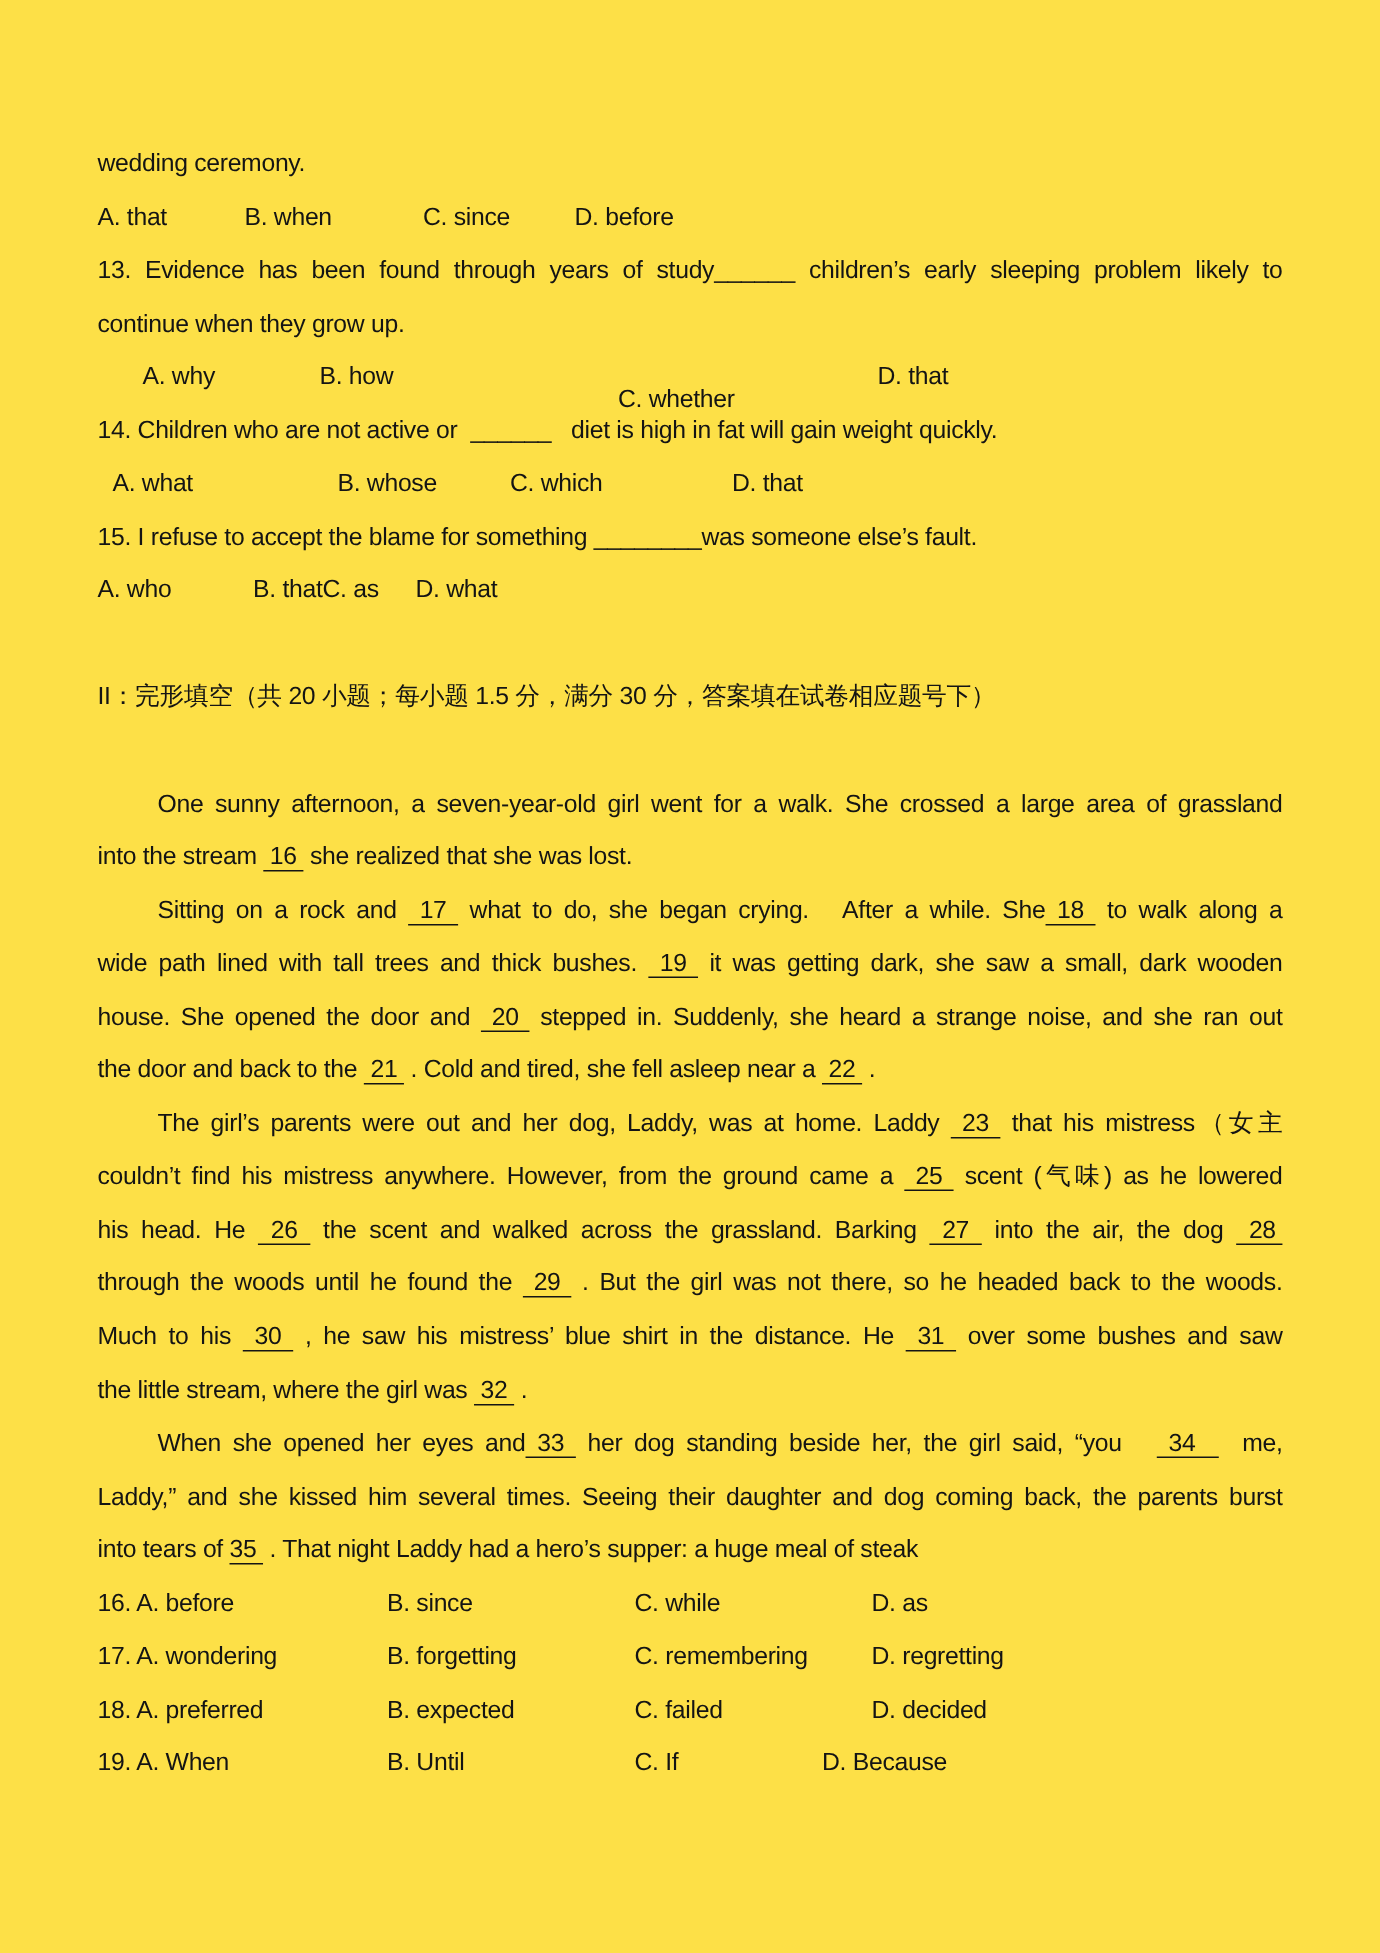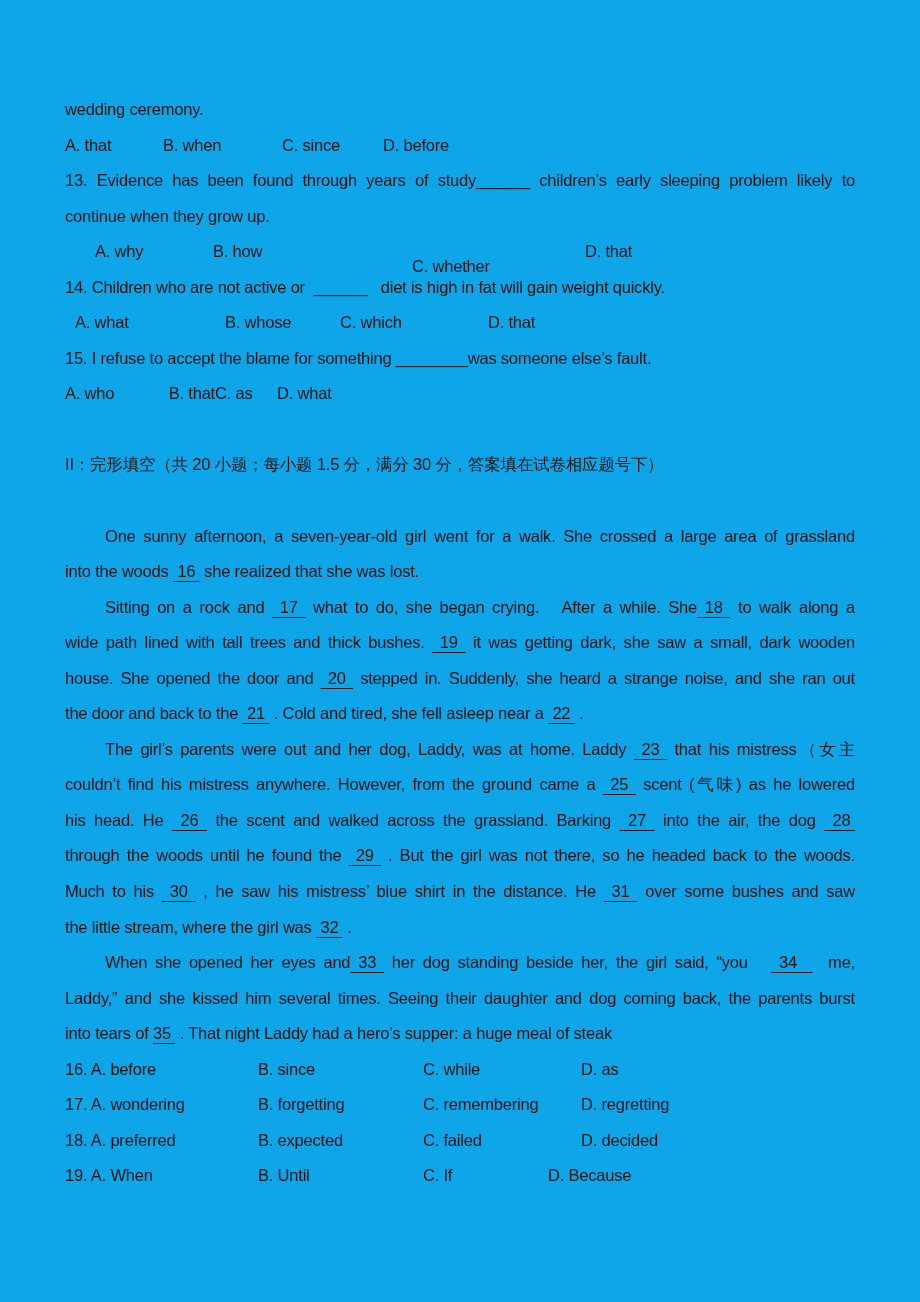--- a/index.html
+++ b/index.html
@@ -4,21 +4,21 @@
 <style>
   html, body {
     margin: 0;
     padding: 0;
     background: #ffffff;
   }
   .page {
     position: relative;
     width: 920px;
     height: 1302px;
-    background: #0ea5e9;
+    background: #fde047;
     overflow: hidden;
     font-family: "Liberation Sans", "DejaVu Sans", sans-serif;
     font-size: 16.5px;
     letter-spacing: -0.2px;
     color: #141414;
   }
   .doc {
     padding: 92px 65px 0 65px;
     width: 790px;
   }
@@ -100,21 +100,21 @@
       <div class="line opts opts-15">
         <span class="opt">A. who</span>
         <span class="opt">B. that</span>
         <span class="opt">C. as</span>
         <span class="opt">D. what</span>
       </div>
       <div class="line sp"></div>
       <div class="line pl"><span class="run">II：完形填空（共 20 小题；每小题 1.5 分，满分 30 分，答案填在试卷相应题号下）</span></div>
       <div class="line sp"></div>
       <div class="line p ind"><span class="run">One sunny afternoon, a seven-year-old girl went for a walk. She crossed a large area of grassland</span></div>
-      <div class="line pl"><span class="run">into the woods </span><span class="run blank">&nbsp;16&nbsp;</span><span class="run"> she realized that she was lost.</span></div>
+      <div class="line pl"><span class="run">into the stream </span><span class="run blank">&nbsp;16&nbsp;</span><span class="run"> she realized that she was lost.</span></div>
       <div class="line p ind"><span class="run">Sitting on a rock and </span><span class="run blank">&nbsp;17&nbsp;</span><span class="run"> what to do, she began crying. &nbsp; After a while. She</span><span class="run blank">&nbsp;18&nbsp;</span><span class="run"> to walk along a</span></div>
       <div class="line p"><span class="run">wide path lined with tall trees and thick bushes. </span><span class="run blank">&nbsp;19&nbsp;</span><span class="run"> it was getting dark, she saw a small, dark wooden</span></div>
       <div class="line p"><span class="run">house. She opened the door and </span><span class="run blank">&nbsp;20&nbsp;</span><span class="run"> stepped in. Suddenly, she heard a strange noise, and she ran out</span></div>
       <div class="line pl"><span class="run">the door and back to the </span><span class="run blank">&nbsp;21&nbsp;</span><span class="run"> . Cold and tired, she fell asleep near a </span><span class="run blank">&nbsp;22&nbsp;</span><span class="run"> .</span></div>
       <div class="line p ind"><span class="run">The girl’s parents were out and her dog, Laddy, was at home. Laddy </span><span class="run blank">&nbsp;23&nbsp;</span><span class="run"> that his mistress（女主</span></div>
       <div class="line p"><span class="run">couldn’t find his mistress anywhere. However, from the ground came a </span><span class="run blank">&nbsp;25&nbsp;</span><span class="run"> scent (气味) as he lowered</span></div>
       <div class="line p"><span class="run">his head. He </span><span class="run blank">&nbsp;26&nbsp;</span><span class="run"> the scent and walked across the grassland. Barking </span><span class="run blank">&nbsp;27&nbsp;</span><span class="run"> into the air, the dog </span><span class="run blank">&nbsp;28&nbsp;</span></div>
       <div class="line p"><span class="run">through the woods until he found the </span><span class="run blank">&nbsp;29&nbsp;</span><span class="run"> . But the girl was not there, so he headed back to the woods.</span></div>
       <div class="line p"><span class="run">Much to his </span><span class="run blank">&nbsp;30&nbsp;</span><span class="run"> , he saw his mistress’ blue shirt in the distance. He </span><span class="run blank">&nbsp;31&nbsp;</span><span class="run"> over some bushes and saw</span></div>
       <div class="line pl"><span class="run">the little stream, where the girl was </span><span class="run blank">&nbsp;32&nbsp;</span><span class="run"> .</span></div>

